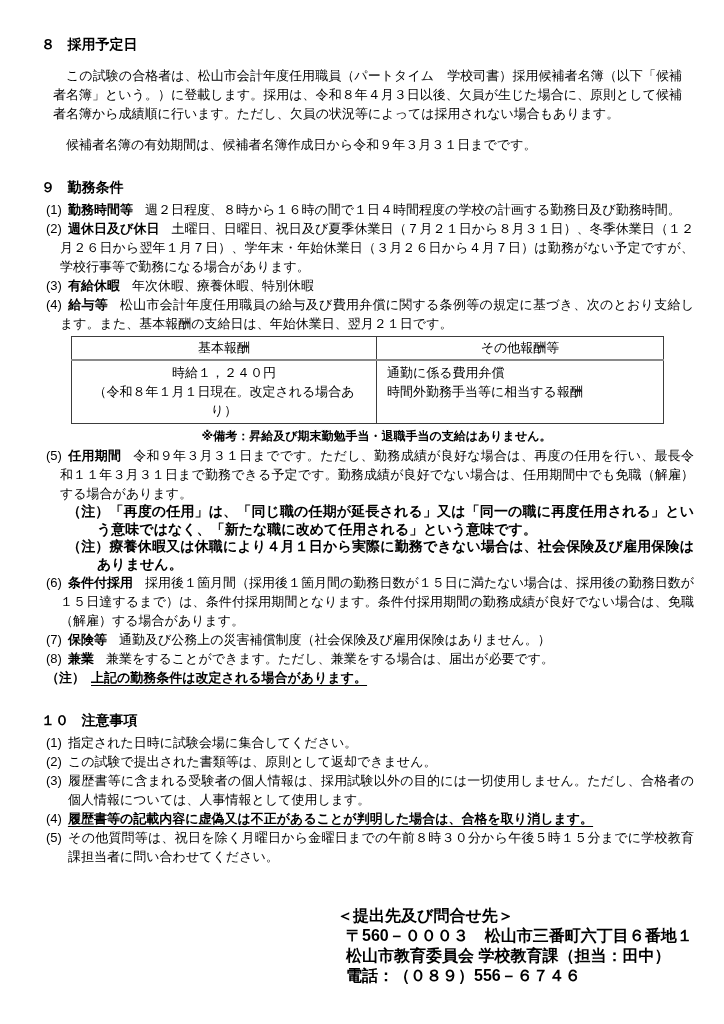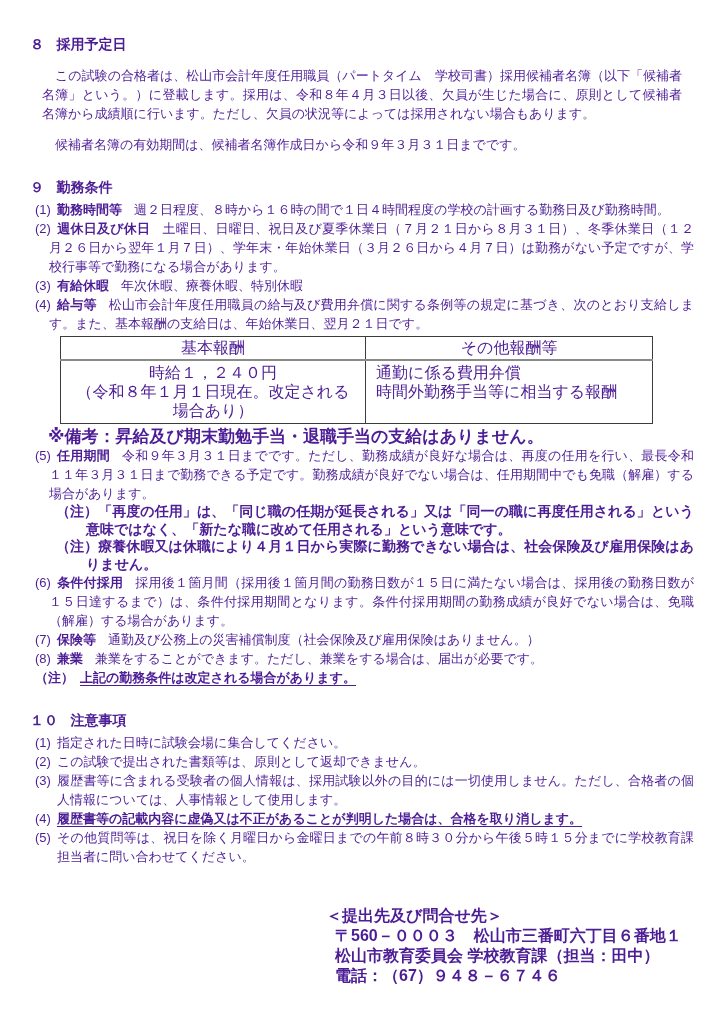--- a/index.html
+++ b/index.html
@@ -9,22 +9,22 @@
   }
   body {
     width: 724px;
     height: 1024px;
   }
   .page {
     box-sizing: border-box;
     width: 724px;
     height: 1024px;
     background: #ffffff;
-    color: #4c1d95;
-    padding: 34px 30px 0 30px;
+    color: #000000;
+    padding: 34px 30px 0 41px;
     overflow: hidden;
     font-family: "Liberation Serif", "DejaVu Serif", serif;
     font-size: 13px;
     line-height: 19px;
   }
   .sec { margin: 0 0 23px 0; }
   .sec-h {
     margin: 0 0 3px 0;
     font-family: "Liberation Sans", "DejaVu Sans", sans-serif;
     font-weight: bold;
@@ -56,43 +56,44 @@
   .ilabel {
     font-family: "Liberation Sans", "DejaVu Sans", sans-serif;
     font-weight: bold;
     margin-right: 12px;
   }
   .pay-table {
     border-collapse: collapse;
     table-layout: fixed;
     width: 592px;
     margin: 3px 0 3px 30px;
-    font-size: 16px;
+    font-size: 13px;
     line-height: 19px;
   }
   .pay-table col.col1 { width: 305px; }
   .pay-table col.col2 { width: 287px; }
   .pay-table th, .pay-table td {
     border: 1px solid #3c3c3c;
     vertical-align: top;
   }
   .pay-table th {
     font-weight: normal;
     text-align: center;
     padding: 1px 4px 2px 4px;
     border-bottom: 2px solid #8a8a8a;
   }
   .pay-table td { padding: 2px 10px 3px 10px; }
   .cell-center { text-align: center; }
   .remark {
     margin-left: 18px;
     font-family: "Liberation Sans", "DejaVu Sans", sans-serif;
     font-weight: bold;
-    font-size: 17px;
+    font-size: 12px;
     line-height: 19px;
+    text-align: center;
   }
   .note {
     margin-left: 26px;
     padding-left: 30px;
     text-indent: -30px;
     font-family: "Liberation Sans", "DejaVu Sans", sans-serif;
     font-weight: bold;
     font-size: 14px;
     line-height: 17.5px;
     text-align: justify;
@@ -194,16 +195,16 @@
 
     <div class="item10"><span class="ino">(4)</span><span class="emph">履歴書等の記載内容に虚偽又は不正があることが判明した場合は、合格を取り消します。</span></div>
 
     <div class="item10"><span class="ino">(5)</span><span>その他質問等は、祝日を除く月曜日から金曜日までの午前８時３０分から午後５時１５分までに学校教育課担当者に問い合わせてください。</span></div>
   </section>
 
   <div class="contact">
     <div class="contact-title">＜提出先及び問合せ先＞</div>
     <div class="contact-line">〒560－０００３　松山市三番町六丁目６番地１</div>
     <div class="contact-line">松山市教育委員会 学校教育課（担当：田中）</div>
-    <div class="contact-line">電話：（67）９４８－６７４６</div>
+    <div class="contact-line">電話：（０８９）556－６７４６</div>
   </div>
 
 </div>
 
 </body></html>

